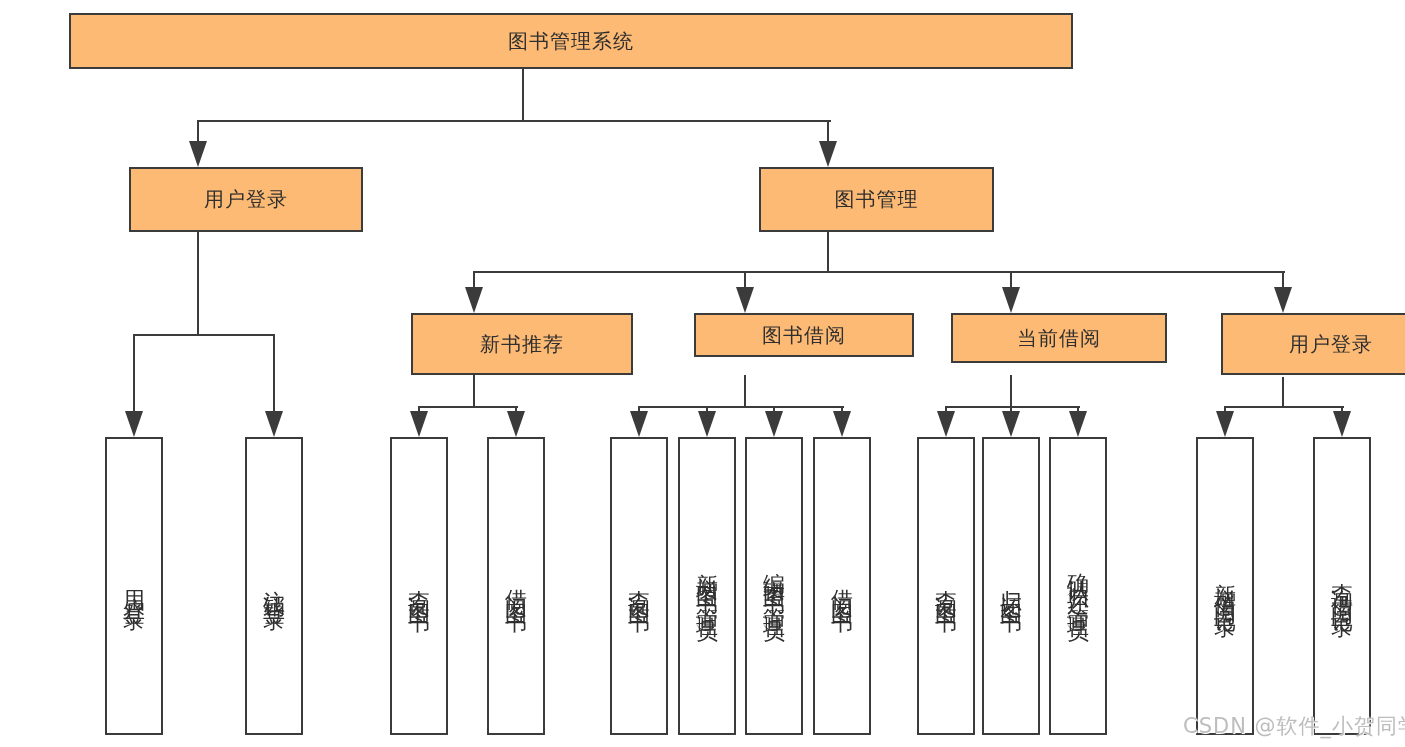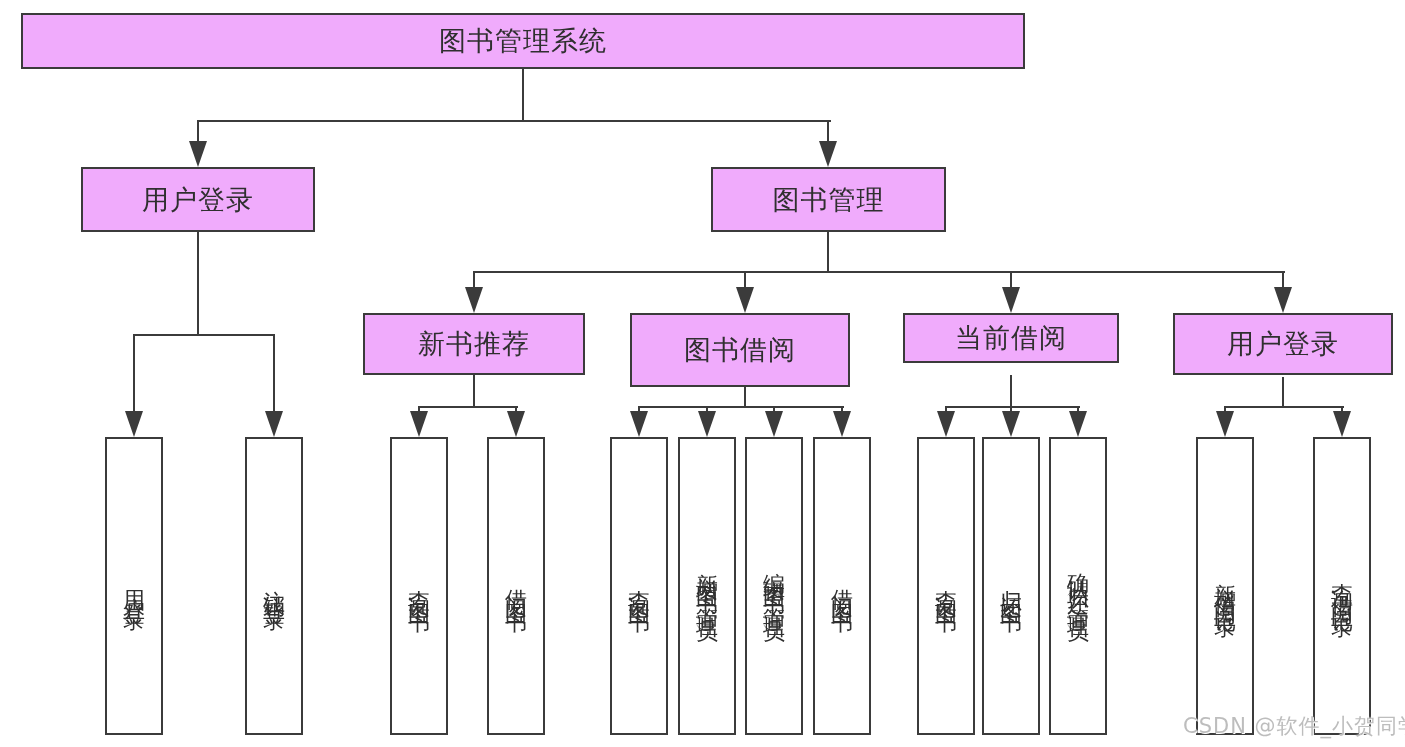--- a/index.html
+++ b/index.html
@@ -14,23 +14,23 @@
     font-family:"DejaVu Sans","Liberation Sans",sans-serif;color:var(--text);
     overflow:hidden;
   }
   
   .vl{position:absolute;width:2px;background:var(--line);}
   .hl{position:absolute;height:2px;background:var(--line);}
   .ar{position:absolute;width:0;height:0;
       border-left:9px solid transparent;border-right:9px solid transparent;
       border-top:26px solid var(--line);}
   
-  .nh{position:absolute;border:2px solid var(--line);background:#f0abfc;
+  .nh{position:absolute;border:2px solid var(--line);background:#fdba74;
       display:flex;align-items:center;justify-content:center;
-      font-size:27px;letter-spacing:1px;white-space:nowrap;box-sizing:border-box;}
+      font-size:20px;letter-spacing:1px;white-space:nowrap;box-sizing:border-box;margin-left:48px;}
   .nv{position:absolute;width:58px;height:298px;border:2px solid var(--line);background:#fff;
       display:flex;align-items:center;justify-content:center;box-sizing:border-box;
       writing-mode:vertical-rl;font-size:22px;letter-spacing:7px;line-height:1;}
   .watermark{
     position:absolute;left:1183px;top:712px;font-size:21px;letter-spacing:1px;
     color:var(--watermark);z-index:10;white-space:nowrap;
     text-shadow:0 0 2px #ffffff,1px 1px 0 #ffffff;
   }
 </style>
 </head>
@@ -96,21 +96,21 @@
   <div class="ar" style="left:1216px;top:411px"></div>
   <div class="vl" style="left:1341px;top:406px;height:12px"></div>
   <div class="ar" style="left:1333px;top:411px"></div>
 
   <div class="nh" style="left:21px;top:13px;width:1004px;height:56px">图书管理系统</div>
 
   <div class="nh" style="left:81px;top:167px;width:234px;height:65px">用户登录</div>
   <div class="nh" style="left:363px;top:313px;width:222px;height:62px">新书推荐</div>
 
   <div class="nh" style="left:711px;top:167px;width:235px;height:65px">图书管理</div>
-  <div class="nh" style="left:630px;top:313px;width:220px;height:74px">图书借阅</div>
+  <div class="nh" style="left:646px;top:313px;width:220px;height:44px">图书借阅</div>
   <div class="nh" style="left:903px;top:313px;width:216px;height:50px">当前借阅</div>
   <div class="nh" style="left:1173px;top:313px;width:220px;height:62px">用户登录</div>
 
   <div class="nv" style="left:105px;top:437px">用户登录</div>
   <div class="nv" style="left:245px;top:437px">注销登录</div>
 
   <div class="nv" style="left:390px;top:437px">查询图书</div>
   <div class="nv" style="left:487px;top:437px">借阅图书</div>
 
   <div class="nv" style="left:610px;top:437px">查询图书</div>

